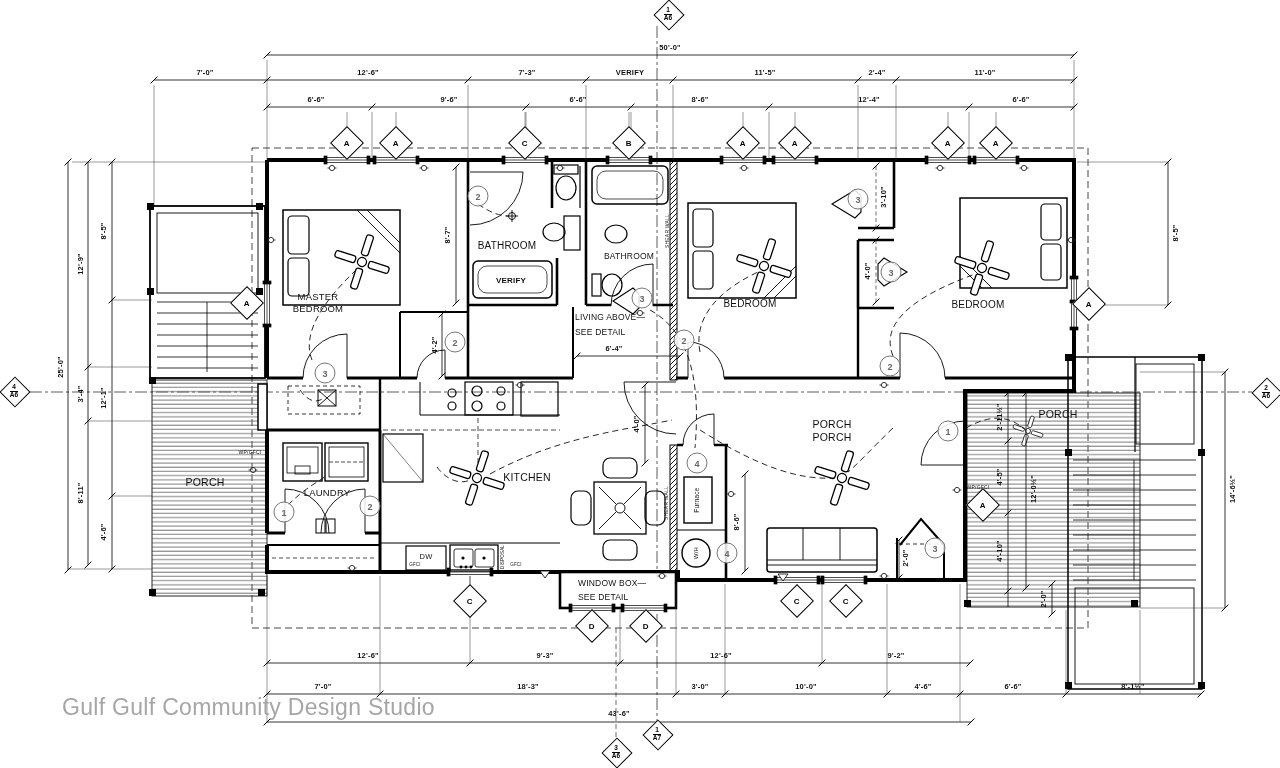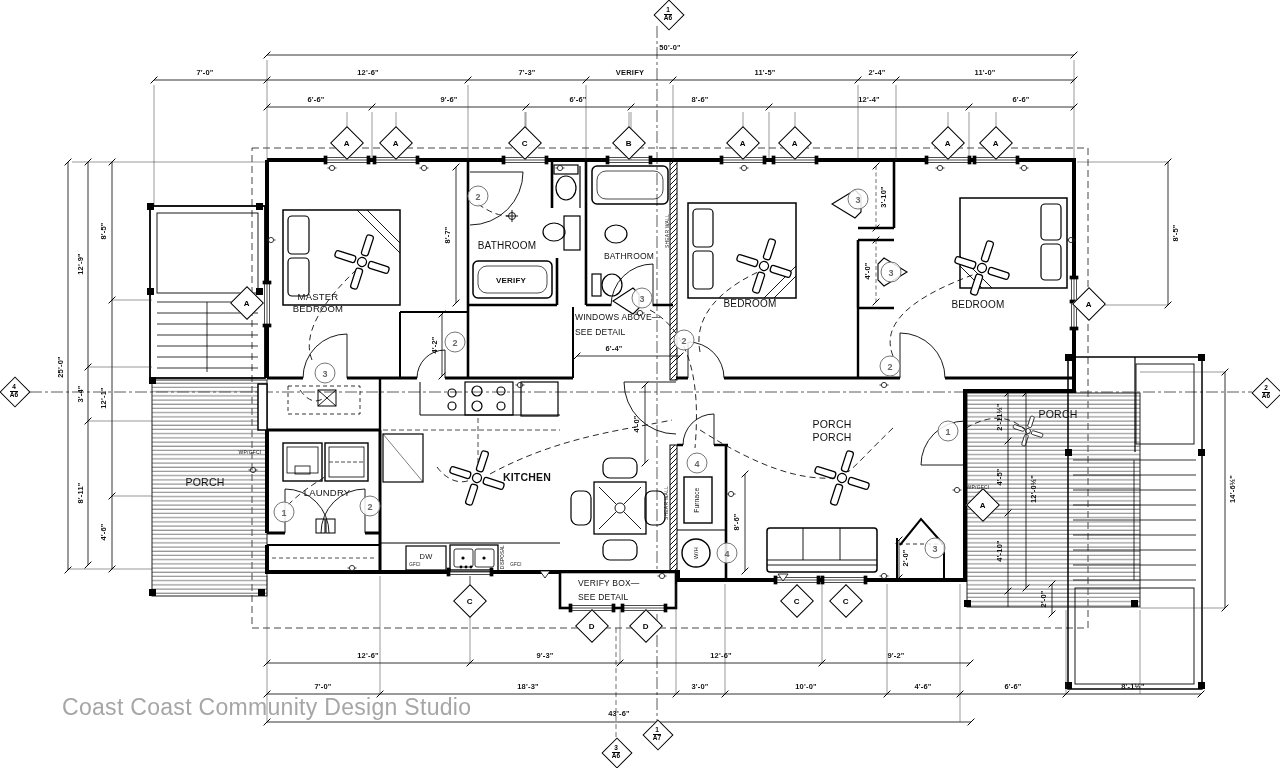--- a/index.html
+++ b/index.html
@@ -482,21 +482,21 @@
   </g>
 </svg>
 
 <div id="annot">
       <span class="lbl" style="left: 318px; top: 297px; font-size: 9.5px; font-weight: 400;">MASTER</span>
       <span class="lbl" style="left: 318px; top: 309px; font-size: 9.5px; font-weight: 400;">BEDROOM</span>
       <span class="lbl" style="left: 507px; top: 246px; font-size: 10px; font-weight: 400;">BATHROOM</span>
       <span class="lbl" style="left: 629px; top: 256px; font-size: 8.5px; font-weight: 400;">BATHROOM</span>
       <span class="lbl" style="left: 750px; top: 304px; font-size: 10px; font-weight: 400;">BEDROOM</span>
       <span class="lbl" style="left: 978px; top: 305px; font-size: 10px; font-weight: 400;">BEDROOM</span>
-      <span class="lbl" style="left: 527px; top: 477px; font-size: 10.5px; font-weight: 700;">KITCHEN</span>
+      <span class="lbl" style="left: 527px; top: 477px; font-size: 10.5px; font-weight: 400;">KITCHEN</span>
       <span class="lbl" style="left: 327px; top: 493px; font-size: 9.5px; font-weight: 400;">LAUNDRY</span>
       <span class="lbl" style="left: 832px; top: 424px; font-size: 10.5px; font-weight: 400;">PORCH</span>
       <span class="lbl" style="left: 832px; top: 437px; font-size: 10.5px; font-weight: 400;">PORCH</span>
       <span class="lbl" style="left: 205px; top: 482px; font-size: 10.5px; font-weight: 400;">PORCH</span>
       <span class="lbl" style="left: 1058px; top: 414px; font-size: 10.5px; font-weight: 400;">PORCH</span>
       <span class="lbl" style="left: 670px; top: 48px; font-size: 7.5px; font-weight: 700;">50'-0"</span>
       <span class="lbl" style="left: 205px; top: 73px; font-size: 7.5px; font-weight: 700;">7'-0"</span>
       <span class="lbl" style="left: 368px; top: 73px; font-size: 7.5px; font-weight: 700;">12'-6"</span>
       <span class="lbl" style="left: 527px; top: 73px; font-size: 7.5px; font-weight: 700;">7'-3"</span>
       <span class="lbl" style="left: 630px; top: 73px; font-size: 7.5px; font-weight: 700;">VERIFY</span>
@@ -537,23 +537,23 @@
       <span class="lbl" style="left: 884px; top: 197px; font-size: 7.5px; font-weight: 700; transform: translate(-50%, -50%) rotate(-90deg);">3'-10"</span>
       <span class="lbl" style="left: 868px; top: 271px; font-size: 7.5px; font-weight: 700; transform: translate(-50%, -50%) rotate(-90deg);">4'-0"</span>
       <span class="lbl" style="left: 737px; top: 522px; font-size: 7.5px; font-weight: 700; transform: translate(-50%, -50%) rotate(-90deg);">8'-6"</span>
       <span class="lbl" style="left: 906px; top: 558px; font-size: 7.5px; font-weight: 700; transform: translate(-50%, -50%) rotate(-90deg);">2'-0"</span>
       <span class="lbl" style="left: 1000px; top: 417px; font-size: 7.5px; font-weight: 700; transform: translate(-50%, -50%) rotate(-90deg);">2'-11½"</span>
       <span class="lbl" style="left: 1000px; top: 477px; font-size: 7.5px; font-weight: 700; transform: translate(-50%, -50%) rotate(-90deg);">4'-5"</span>
       <span class="lbl" style="left: 1000px; top: 551px; font-size: 7.5px; font-weight: 700; transform: translate(-50%, -50%) rotate(-90deg);">4'-10"</span>
       <span class="lbl" style="left: 1034px; top: 489px; font-size: 7.5px; font-weight: 700; transform: translate(-50%, -50%) rotate(-90deg);">12'-0½"</span>
       <span class="lbl" style="left: 1044px; top: 599px; font-size: 7.5px; font-weight: 700; transform: translate(-50%, -50%) rotate(-90deg);">2'-0"</span>
       <span class="lbl" style="left: 511px; top: 281px; font-size: 8px; font-weight: 700;">VERIFY</span>
-      <span class="lbl left" style="left: 575px; top: 317px; font-size: 8.5px; font-weight: 400;">WINDOWS ABOVE—</span>
+      <span class="lbl left" style="left: 575px; top: 317px; font-size: 8.5px; font-weight: 400;">LIVING ABOVE—</span>
       <span class="lbl left" style="left: 575px; top: 332px; font-size: 8.5px; font-weight: 400;">SEE DETAIL</span>
-      <span class="lbl left" style="left: 578px; top: 583px; font-size: 8.5px; font-weight: 400;">VERIFY BOX—</span>
+      <span class="lbl left" style="left: 578px; top: 583px; font-size: 8.5px; font-weight: 400;">WINDOW BOX—</span>
       <span class="lbl left" style="left: 578px; top: 597px; font-size: 8.5px; font-weight: 400;">SEE DETAIL</span>
       <span class="lbl" style="left: 426px; top: 557px; font-size: 7.5px; font-weight: 400;">DW</span>
       <span class="lbl" style="left: 697px; top: 500px; font-size: 6.5px; font-weight: 400; transform: translate(-50%, -50%) rotate(-90deg);">Furnace</span>
       <span class="lbl" style="left: 696px; top: 553px; font-size: 6px; font-weight: 400; transform: translate(-50%, -50%) rotate(-90deg);">W/H</span>
       <span class="lbl" style="left: 250px; top: 452px; font-size: 5px; font-weight: 400;">WP/GFCI</span>
       <span class="lbl" style="left: 978px; top: 487px; font-size: 5px; font-weight: 400;">WP/GFCI</span>
       <span class="lbl" style="left: 667px; top: 231px; font-size: 5px; font-weight: 400; transform: translate(-50%, -50%) rotate(-90deg);">SHEAR WALL</span>
       <span class="lbl" style="left: 666px; top: 503px; font-size: 5px; font-weight: 400; transform: translate(-50%, -50%) rotate(-90deg);">SHEAR WALL</span>
       <span class="lbl" style="left: 503px; top: 557px; font-size: 4.5px; font-weight: 400; transform: translate(-50%, -50%) rotate(-90deg);">DISPOSAL</span>
       <span class="lbl" style="left: 415px; top: 565px; font-size: 4.5px; font-weight: 400;">GFCI</span>
@@ -650,15 +650,15 @@
       </div>
       <div class="smark" style="left: 616px; top: 752px;">
         <div class="dia"></div>
         <div class="txt">
           <span class="n">3</span>
           <span>A6</span>
         </div>
       </div>
     </div>
 
-<div class="copyright" style="left:62px;top:694px;">Coast Coast Community Design Studio</div>
+<div class="copyright" style="left:62px;top:694px;">Gulf Gulf Community Design Studio</div>
 
 </div>
 
 </body></html>

